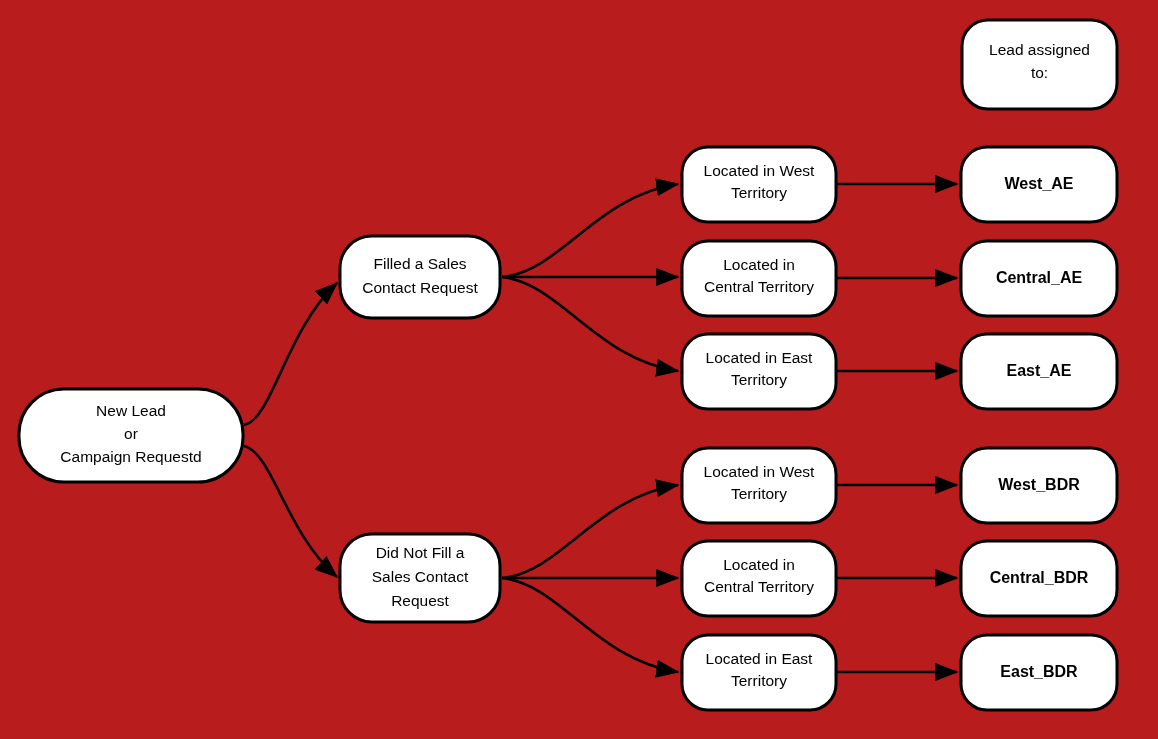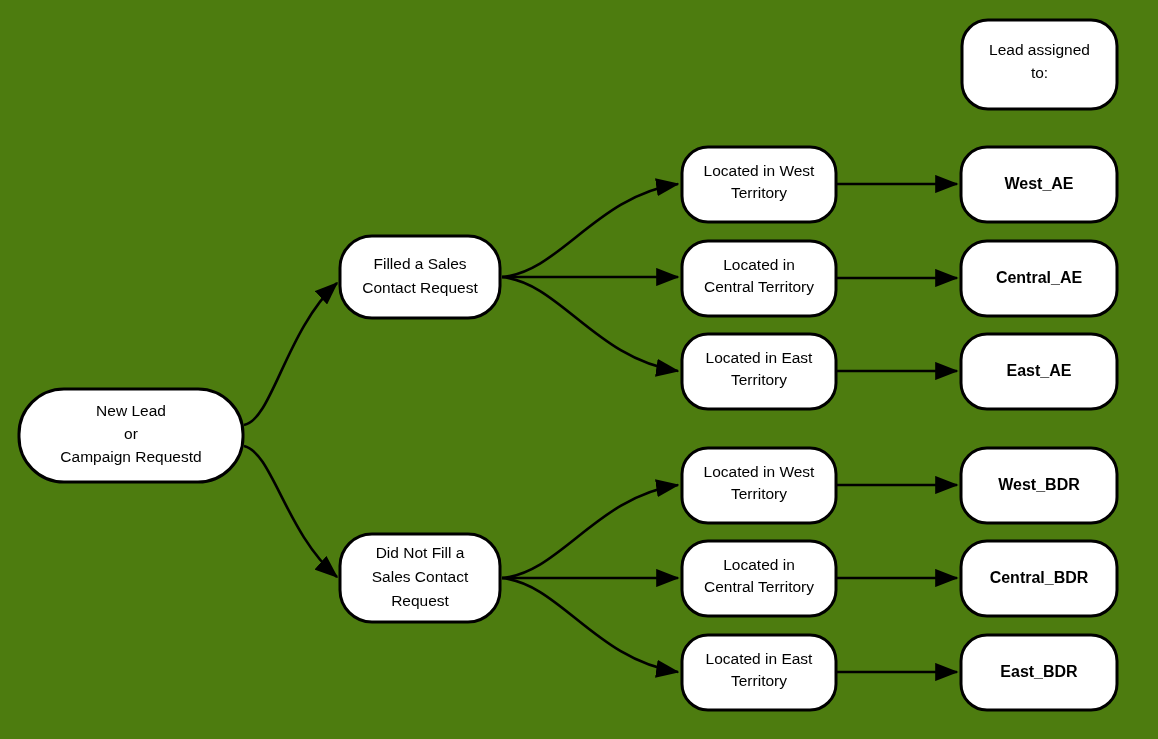--- a/index.html
+++ b/index.html
@@ -10,21 +10,21 @@
   body {
     width: 1158px;
     height: 739px;
     overflow: hidden;
     font-family: "Liberation Sans", sans-serif;
   }
   #diagram-root {
     position: relative;
     width: 1158px;
     height: 739px;
-    background: #4d7c0f;
+    background: #b91c1c;
   }
   svg#flow {
     position: absolute;
     top: 0;
     left: 0;
     width: 1158px;
     height: 739px;
     display: block;
   }
   .node-shape {

